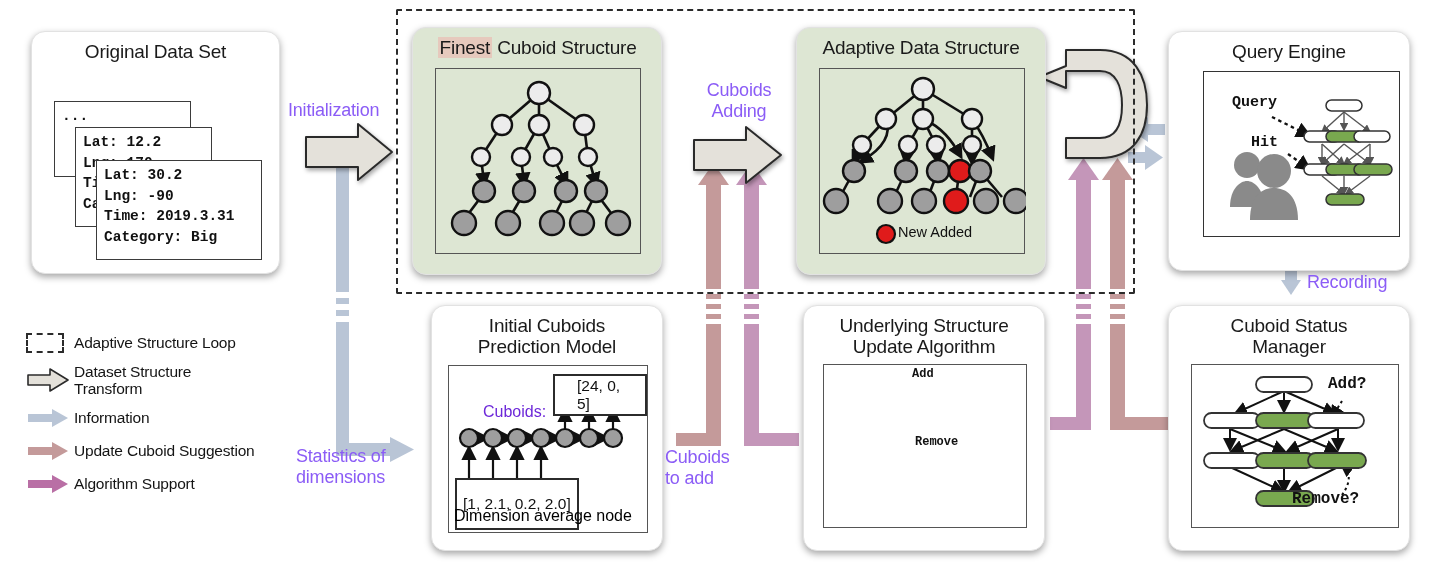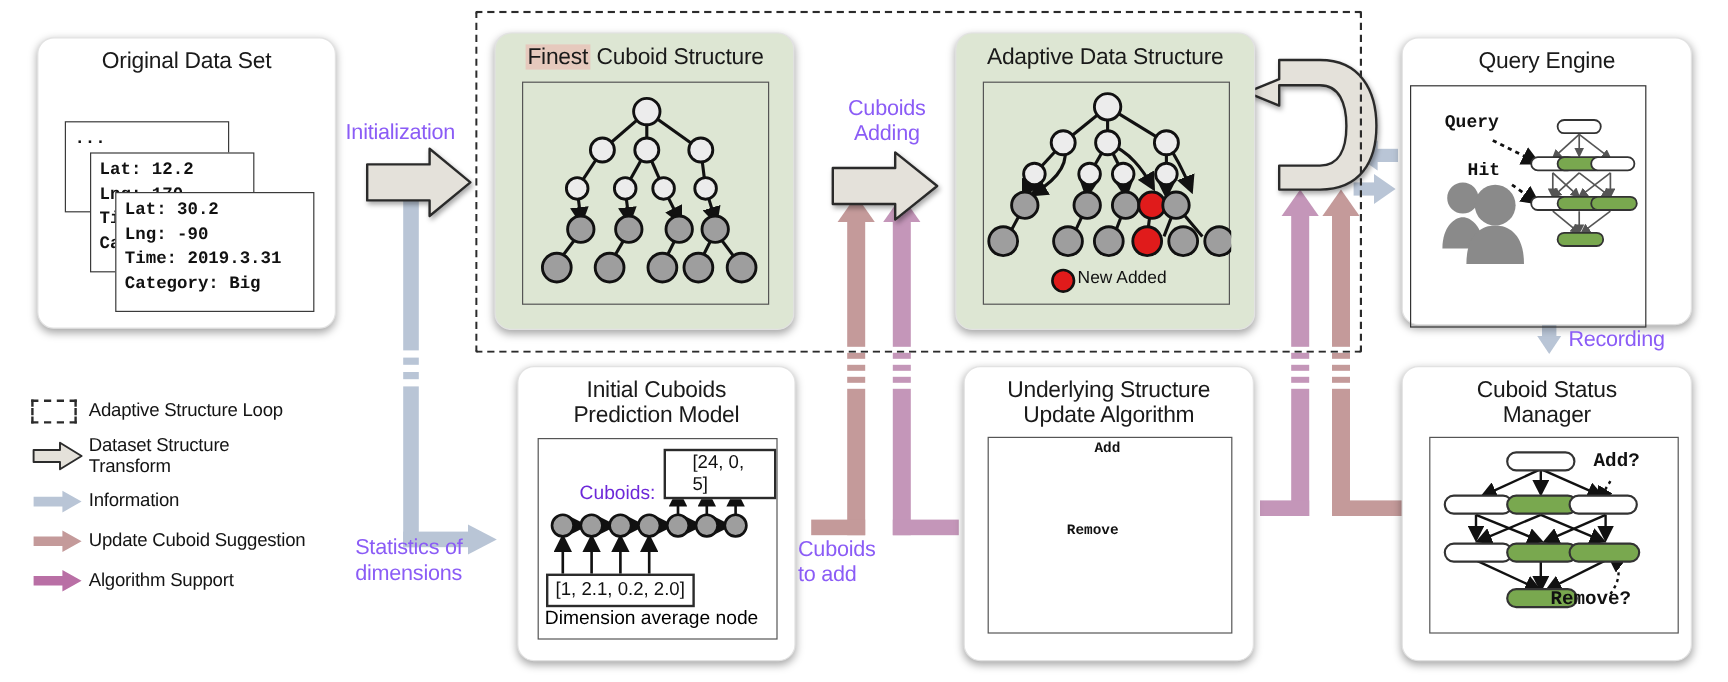--- a/index.html
+++ b/index.html
@@ -297,21 +297,21 @@
         <g>
           <circle cx="66" cy="165" r="9" fill="#e01b1b" stroke="#111" stroke-width="2.2"></circle>
         </g>
       </svg>
       <div style="position:absolute; left:78px; top:155px; font-size:14.5px; color:#111;">New Added</div>
     </div>
   </div>
 
   <div class="panel" style="left:1168px; top:31px; width:242px; height:240px;">
     <div class="panel-title">Query Engine</div>
-    <div class="inner-box" style="left:6px; top:39px; width:197px; height:202px; border-color:#333;">
+    <div class="inner-box" style="left:34px; top:39px; width:197px; height:166px; border-color:#333;">
       <svg width="197" height="166" viewBox="0 0 197 166">
         <defs>
           <marker id="ar3" markerWidth="7" markerHeight="7" refX="5" refY="3.5" orient="auto">
             <path d="M0,0 L7,3.5 L0,7 z" fill="#111"></path>
           </marker>
           <marker id="ar4" markerWidth="6" markerHeight="6" refX="5" refY="3" orient="auto">
             <path d="M0,0 L6,3 L0,6 z" fill="#555"></path>
           </marker>
         </defs>
 
@@ -398,21 +398,21 @@
           <circle cx="92" cy="72" r="9" fill="#9e9e9e"></circle>
           <circle cx="116" cy="72" r="9" fill="#9e9e9e"></circle>
           <circle cx="140" cy="72" r="9" fill="#9e9e9e"></circle>
           <circle cx="164" cy="72" r="9" fill="#9e9e9e"></circle>
         </g>
       </svg>
       <div style="position:absolute; left:104px; top:8px; border:2px solid #2b2b2b; background:#fff;
                   padding:1px 22px; font-size:15.5px; color:#111;">[24, 0, 5]</div>
       <div style="position:absolute; left:34px; top:37px; font-size:16px; color:#6d28d9;">Cuboids:</div>
       <div style="position:absolute; left:6px; top:112px; border:2px solid #2b2b2b; background:#fff;
-                  padding:3px 6px; font-size:15.5px; color:#111;">[1, 2.1, 0.2, 2.0]</div>
+                  padding:15px 6px; font-size:15.5px; color:#111;">[1, 2.1, 0.2, 2.0]</div>
       <div style="position:absolute; left:5px; top:141px; font-size:16px; color:#000000;">Dimension average node</div>
     </div>
   </div>
 
   <div class="panel" style="left:803px; top:305px; width:242px; height:246px;">
     <div class="panel-title">
       <span>Underlying Structure</span><br>
       <span>Update Algorithm</span>
     </div>
     <div class="inner-box" style="left:19px; top:58px; width:204px; height:164px;">
@@ -497,21 +497,21 @@
             <rect x="25" y="78" width="32" height="9" rx="4.5" fill="#79a84f"></rect>
           </g>
         </g>
 
         <path d="M78,24 L112,24" stroke="#111" stroke-width="2" fill="none" stroke-dasharray="2.5,3.2" marker-end="url(#ar7)"></path>
         <path d="M78,92 L112,92" stroke="#111" stroke-width="2" fill="none" stroke-dasharray="2.5,3.2" marker-end="url(#ar7)"></path>
       </defs>
         </svg>
       <div style="position:absolute; left:88px; top:2px; font-family:'Liberation Mono',monospace;
                   font-size:12px; font-weight:bold; color:#111;">Add</div>
-      <div style="position:absolute; left:65px; top:70px; font-family:'Liberation Mono',monospace;
+      <div style="position:absolute; left:91px; top:70px; font-family:'Liberation Mono',monospace;
                   font-size:12px; font-weight:bold; color:#111;">Remove</div>
     </div>
   </div>
 
   <div class="panel" style="left:1168px; top:305px; width:242px; height:246px;">
     <div class="panel-title">
       <span>Cuboid Status</span><br>
       <span>Manager</span>
     </div>
     <div class="inner-box" style="left:22px; top:58px; width:208px; height:164px;">

